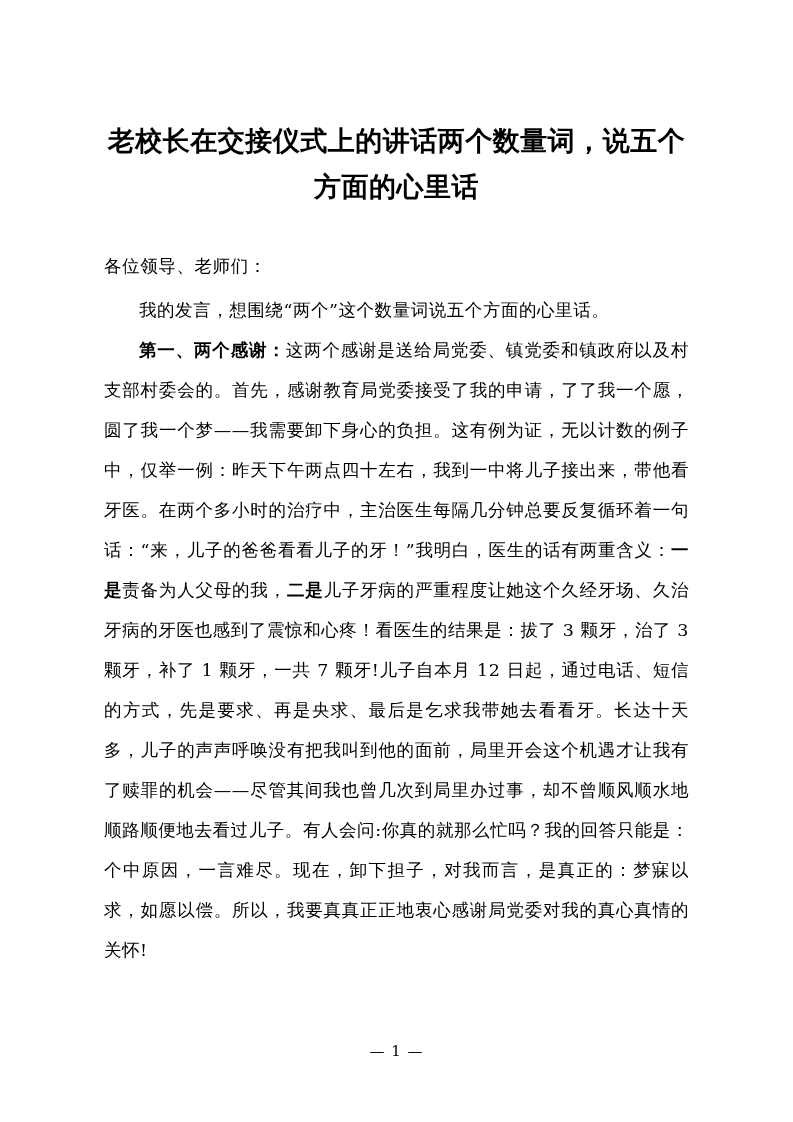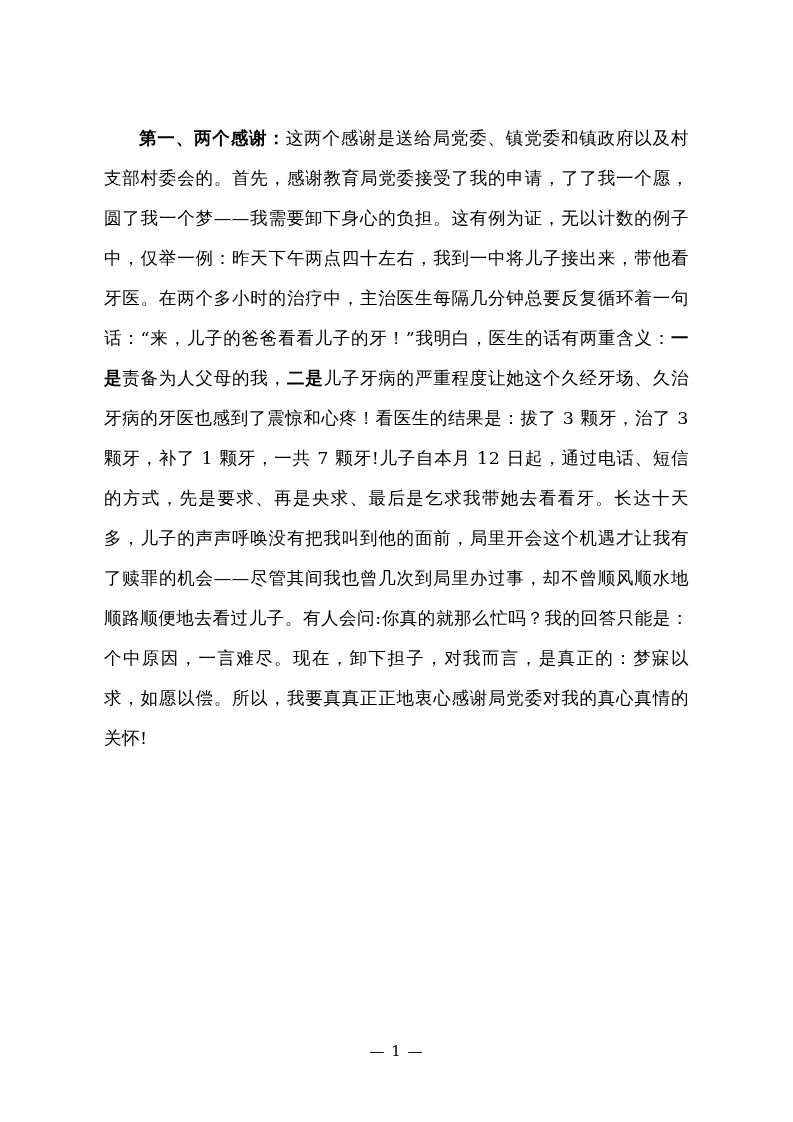--- a/index.html
+++ b/index.html
@@ -64,20 +64,23 @@
     font-size: 15px;
     letter-spacing: 1px;
     color: #000;
   }
 </style>
 </head>
 <body>
 
 <div class="page">
 
+  <h1 class="doc-title">老校长在交接仪式上的讲话两个数量词，说五个方面的心里话</h1>
 
+  <p class="salutation">各位领导、老师们：</p>
 
+  <p class="para">我的发言，想围绕“两个”这个数量词说五个方面的心里话。</p>
 
   <p class="para"><span class="bold">第一、两个感谢：</span><span>这两个感谢是送给局党委、镇党委和镇政府以及村支部村委会的。首先，感谢教育局党委接受了我的申请，了了我一个愿，圆了我一个梦——我需要卸下身心的负担。这有例为证，无以计数的例子中，仅举一例：昨天下午两点四十左右，我到一中将儿子接出来，带他看牙医。在两个多小时的治疗中，主治医生每隔几分钟总要反复循环着一句话：“来，儿子的爸爸看看儿子的牙！”我明白，医生的话有两重含义：</span><span class="bold">一是</span><span>责备为人父母的我，</span><span class="bold">二是</span><span>儿子牙病的严重程度让她这个久经牙场、久治牙病的牙医也感到了震惊和心疼！看医生的结果是：拔了 3 颗牙，治了 3 颗牙，补了 1 颗牙，一共 7 颗牙!儿子自本月 12 日起，通过电话、短信的方式，先是要求、再是央求、最后是乞求我带她去看看牙。长达十天多，儿子的声声呼唤没有把我叫到他的面前，局里开会这个机遇才让我有了赎罪的机会——尽管其间我也曾几次到局里办过事，却不曾顺风顺水地顺路顺便地去看过儿子。有人会问:你真的就那么忙吗？我的回答只能是：个中原因，一言难尽。现在，卸下担子，对我而言，是真正的：梦寐以求，如愿以偿。所以，我要真真正正地衷心感谢局党委对我的真心真情的关怀!</span></p>
 
   <div class="page-number">— 1 —</div>
 
 </div>
 
 </body></html>

